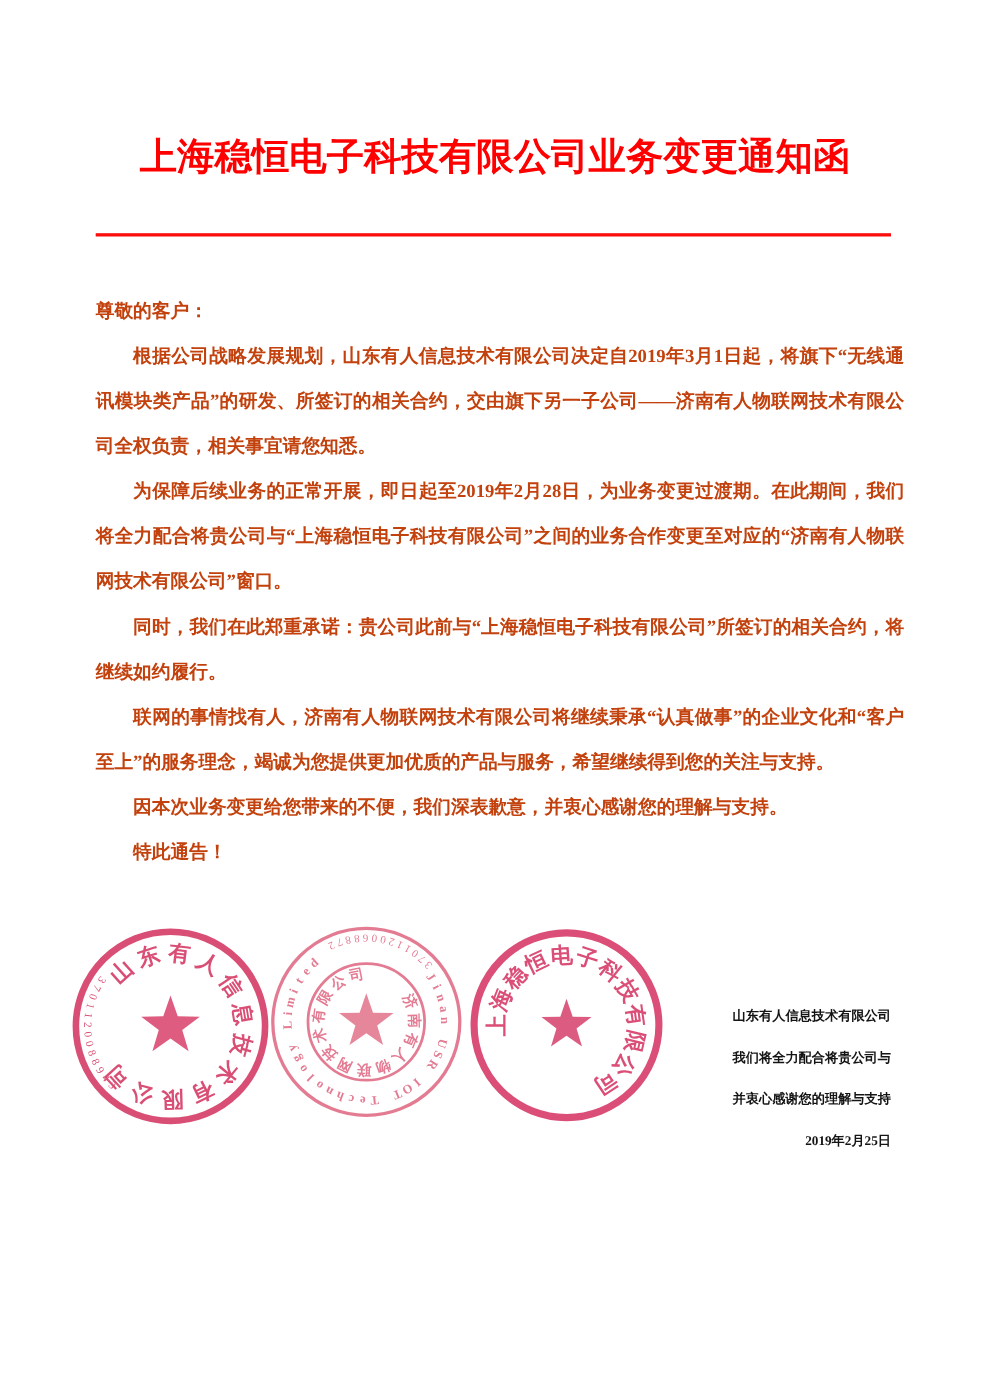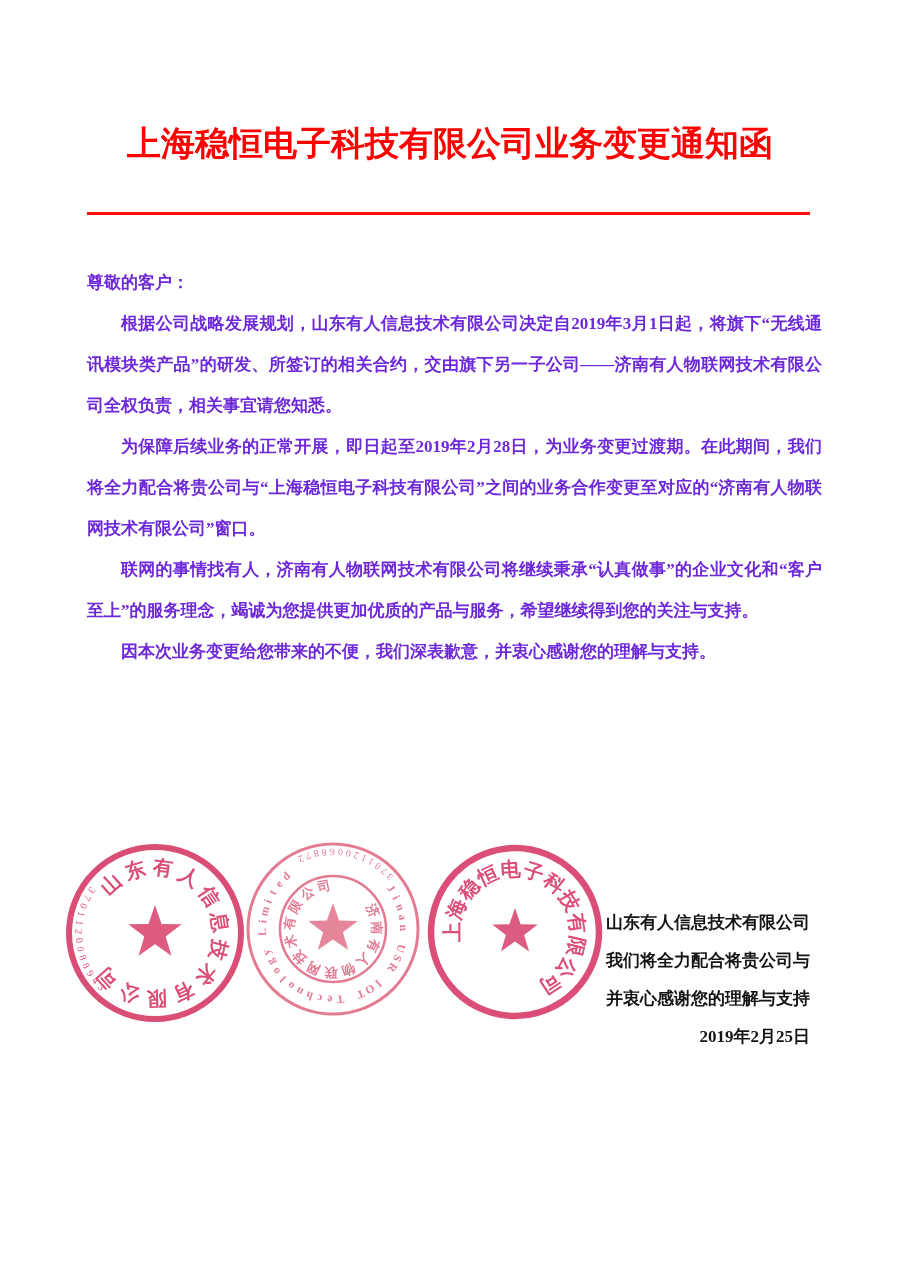--- a/index.html
+++ b/index.html
@@ -10,28 +10,28 @@
   .page{position:absolute;inset:0;}
   .doc-title{
     position:absolute;top:118px;left:0;width:900px;text-align:center;
     font-size:34px;font-weight:bold;color:#fe0000;letter-spacing:0;line-height:52px;
   }
   .title-rule{
     position:absolute;left:87px;top:212px;width:723px;height:3px;background:#fa0d0d;
   }
   .body-text{
     position:absolute;left:87px;top:262px;width:735px;
-    font-size:17px;line-height:41px;color:#6d28d9;font-weight:600;
+    font-size:17px;line-height:41px;color:#c2410c;font-weight:600;
     text-align:justify;text-justify:inter-character;word-break:break-all;
   }
   .body-text p{margin:0;text-indent:2em;}
   .body-text p.greeting{text-indent:0;}
   .signature-block{
     position:absolute;left:430px;top:904px;width:380px;text-align:right;
-    font-size:17px;line-height:38px;color:#141414;font-weight:600;
+    font-size:12px;line-height:38px;color:#141414;font-weight:600;
   }
   .signature-block div{white-space:nowrap;}
   .stamp-layer{position:absolute;inset:0;mix-blend-mode:multiply;}
   .stamp{position:absolute;width:200px;height:200px;}
   #stamp-0{left:55px;top:833px;}
   #stamp-1{left:233px;top:829px;}
   #stamp-2{left:415px;top:832px;}
 </style>
 </head>
 <body>
@@ -39,22 +39,24 @@
 <div class="page">
 
   <div class="doc-title">上海稳恒电子科技有限公司业务变更通知函</div>
 
   <div class="title-rule"></div>
 
   <div class="body-text">
     <p class="greeting">尊敬的客户：</p>
     <p>根据公司战略发展规划，山东有人信息技术有限公司决定自2019年3月1日起，将旗下“无线通讯模块类产品”的研发、所签订的相关合约，交由旗下另一子公司——济南有人物联网技术有限公司全权负责，相关事宜请您知悉。</p>
     <p>为保障后续业务的正常开展，即日起至2019年2月28日，为业务变更过渡期。在此期间，我们将全力配合将贵公司与“上海稳恒电子科技有限公司”之间的业务合作变更至对应的“济南有人物联网技术有限公司”窗口。</p>
+    <p>同时，我们在此郑重承诺：贵公司此前与“上海稳恒电子科技有限公司”所签订的相关合约，将继续如约履行。</p>
     <p>联网的事情找有人，济南有人物联网技术有限公司将继续秉承“认真做事”的企业文化和“客户至上”的服务理念，竭诚为您提供更加优质的产品与服务，希望继续得到您的关注与支持。</p>
     <p>因本次业务变更给您带来的不便，我们深表歉意，并衷心感谢您的理解与支持。</p>
+    <p>特此通告！</p>
   </div>
 
   <div class="signature-block">
     <div>山东有人信息技术有限公司</div>
     <div>我们将全力配合将贵公司与</div>
     <div>并衷心感谢您的理解与支持</div>
     <div>2019年2月25日</div>
   </div>
 
   <div class="stamp-layer">

